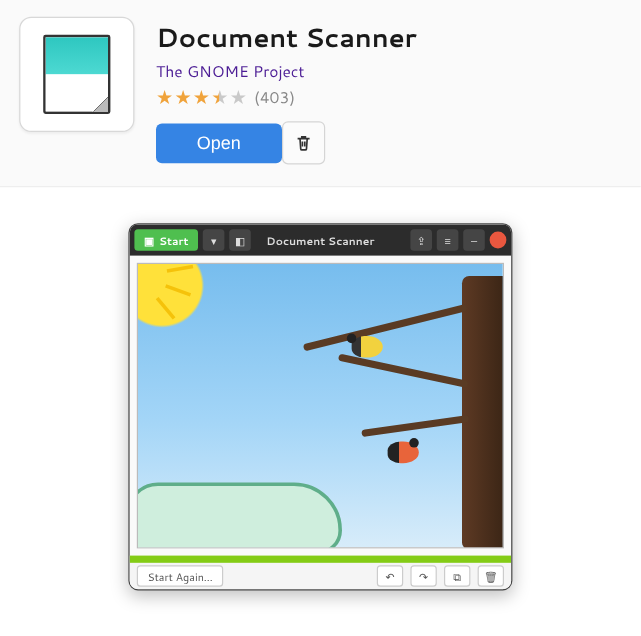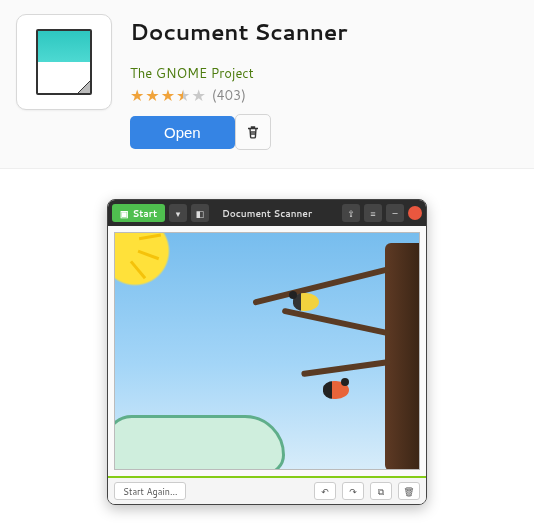--- a/index.html
+++ b/index.html
@@ -42,21 +42,21 @@
   }
   .app-icon-top { flex: 1 1 50%; background: linear-gradient(#2ec7c0,#4dd9d2); }
   .app-icon-bot { flex: 1 1 50%; background: #fff; position: relative; }
   .fold {
     position: absolute; right: -1px; bottom: -1px;
     width: 14px; height: 14px;
     background: linear-gradient(135deg,#fff 48%,#333 50%,#bbb 52%);
   }
   .meta { flex: 1; padding-top: 2px; }
   .app-title { font-size: 22px; font-weight: 800; color: #1a1a1a; letter-spacing: -0.2px; }
-  .publisher { font-size: 13px; color: #4d7c0f; margin-top: 17px; }
+  .publisher { font-size: 13px; color: #4c1d95; margin-top: 4px; }
   .rating-row { display: flex; align-items: center; gap: 6px; margin-top: 4px; }
   .stars { display: flex; gap: 1px; }
   .star { font-size: 16px; color: #c9c9c9; line-height: 1; }
   .star.filled { color: #f0a33b; }
   .star.half {
     background: linear-gradient(90deg,#f0a33b 50%,#c9c9c9 50%);
     -webkit-background-clip: text;
     -webkit-text-fill-color: transparent;
     background-clip: text;
   }
@@ -145,21 +145,21 @@
   .bird1 { background: linear-gradient(90deg,#333 30%,#f2d23e 30%); right: 100px; top: 60px; }
   .bird1::after { content:""; position:absolute; width:8px;height:8px;border-radius:50%;background:#222; left:-4px; top:-2px; }
   .bird2 { background: linear-gradient(90deg,#222 35%,#e8643a 35%); right: 70px; top: 148px; }
   .bird2::after { content:""; position:absolute; width:8px;height:8px;border-radius:50%;background:#222; left:18px; top:-3px; }
   .snow {
     position: absolute; left: -10px; bottom: -6px; width: 180px; height: 60px;
     background: #cfeedd; border-radius: 40px 60px 30px 20px;
     border: 3px solid #5fae8a;
   }
   .bottombar {
-    height: 28px; border-top: 2px solid #84cc16; background: #f5f5f5;
+    height: 28px; border-top: 6px solid #84cc16; background: #f5f5f5;
     display: flex; align-items: center; padding: 0 6px; gap: 6px;
   }
   .bb-btn {
     height: 18px; padding: 0 8px; border: 1px solid #ccc; border-radius: 3px;
     background: #fff; display: flex; align-items: center; justify-content: center;
     font-size: 9px; color: #555;
   }
   .bb-group { margin-left: auto; display: flex; gap: 6px; }
   .bb-ico { width: 22px; padding: 0; }
 </style>

